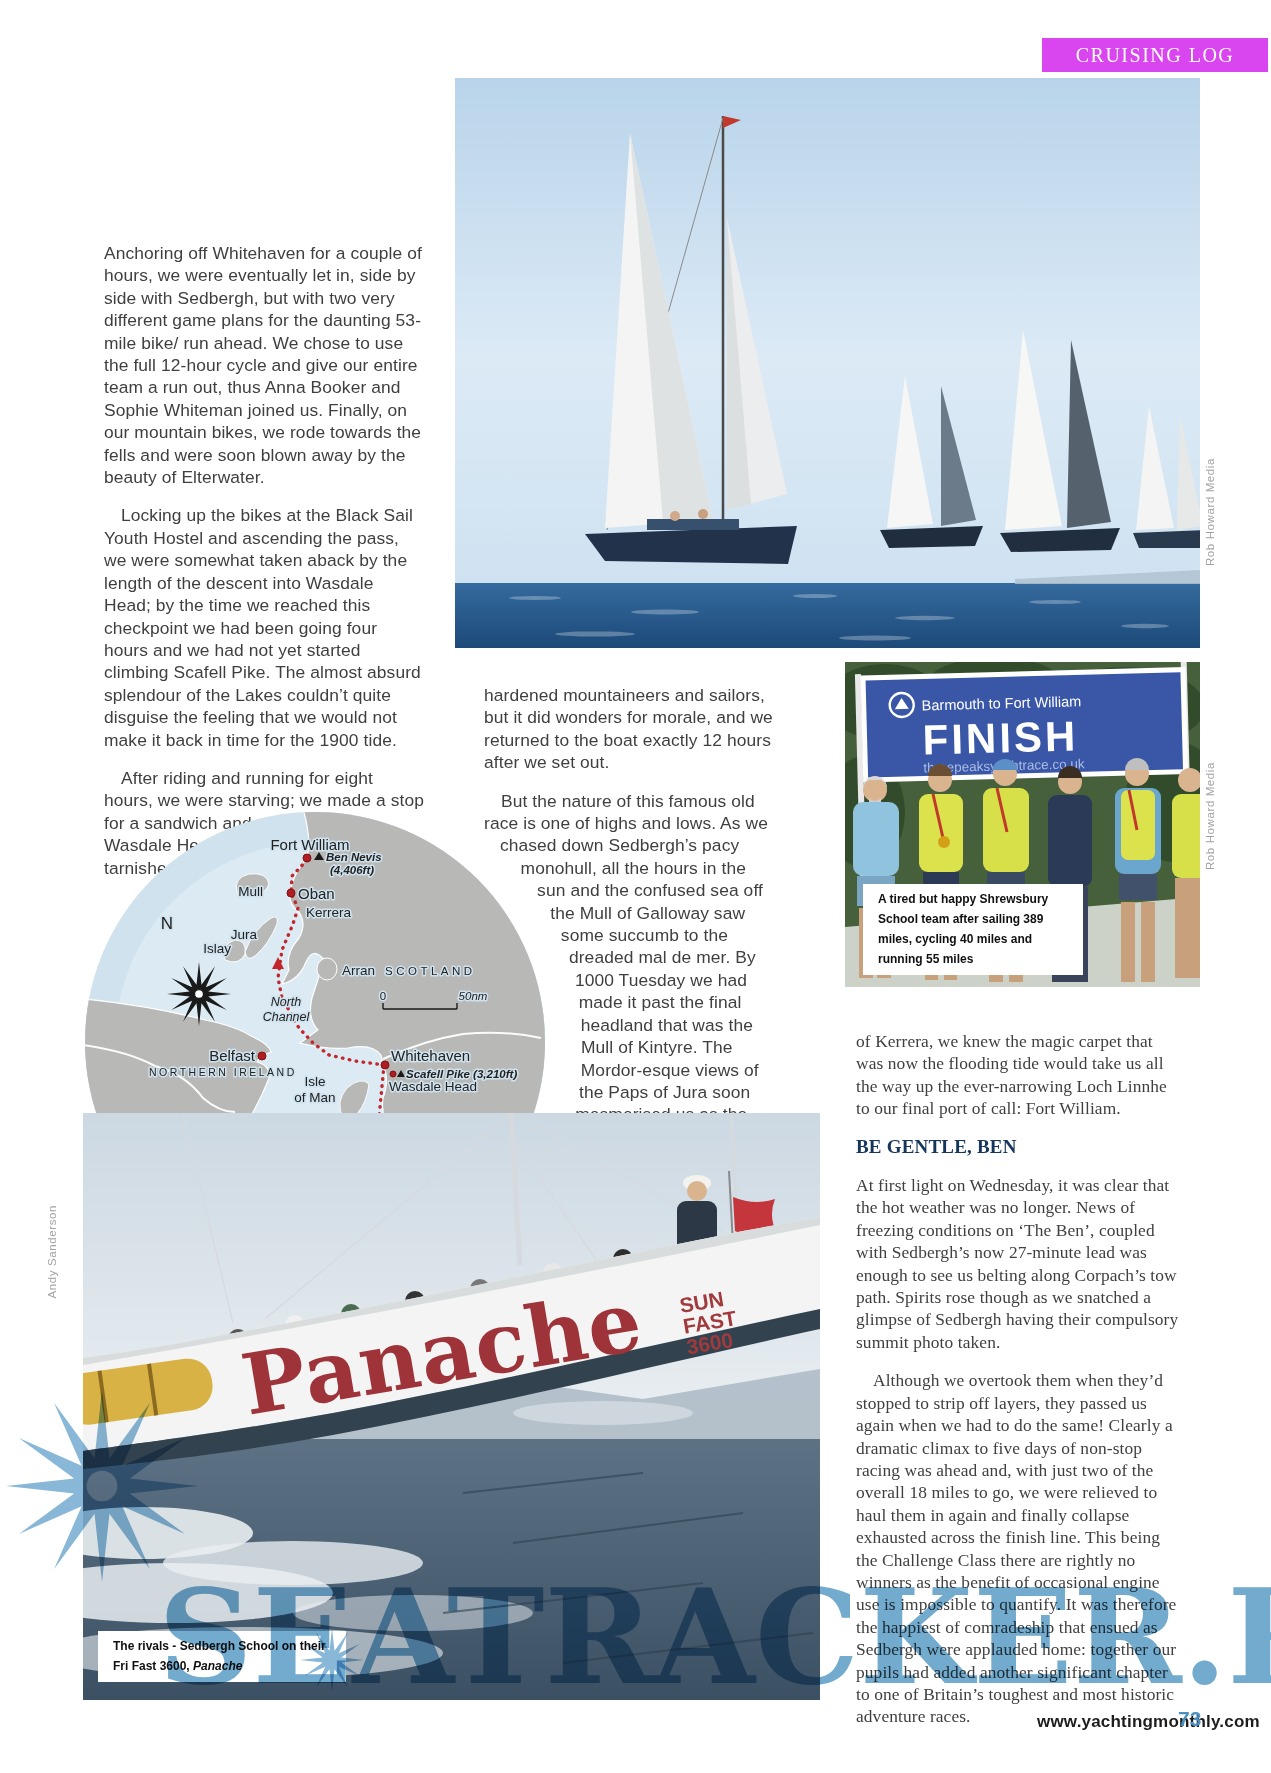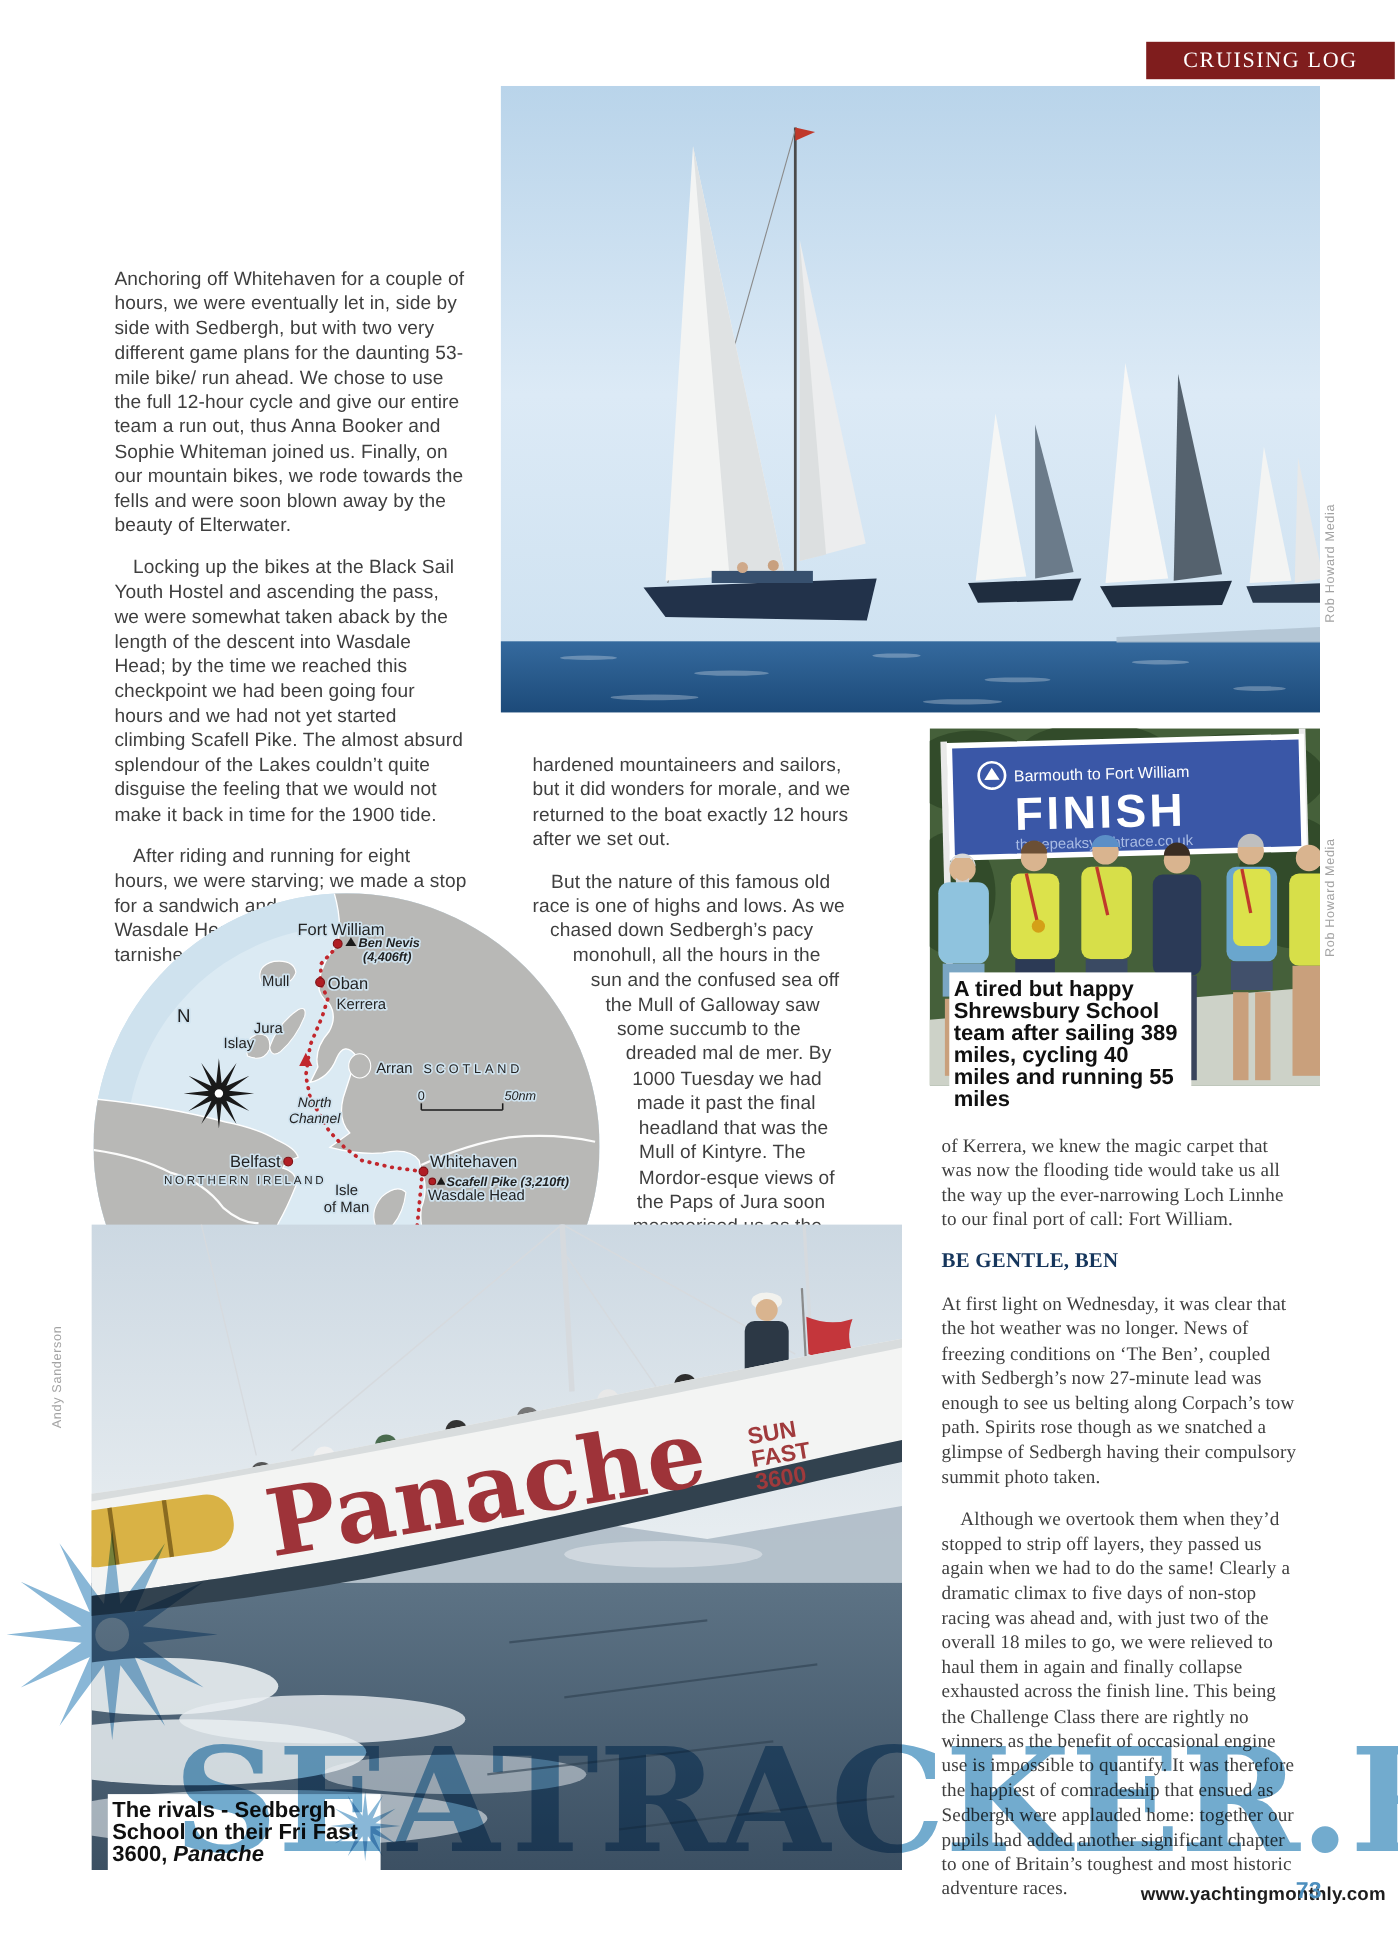--- a/index.html
+++ b/index.html
@@ -9,35 +9,35 @@
     background:#ffffff; overflow:hidden;
     font-family:"Liberation Sans", sans-serif;
   }
   .body-text { font-size:17.4px; line-height:22.4px; color:#3f3f3f; letter-spacing:.1px; }
   .body-text p { margin:16px; }
   .body-text p.indent { text-indent:17px; }
 
   
   .badge {
     position:absolute; left:1042px; top:38px; width:226px; height:34px;
-    background:#7f1d1d; color:#fff; display:flex; align-items:center; justify-content:center;
+    background:#d946ef; color:#fff; display:flex; align-items:center; justify-content:center;
     font-family:"Liberation Serif", serif; font-size:20px; letter-spacing:1.5px;
   }
 
   
   .photo { position:absolute; overflow:hidden; }
   .photo svg { display:block; }
 
   .top-caption {
     position:absolute; left:962px; top:112px; width:228px;
     color:#173a68; font-weight:bold; font-size:16.5px; line-height:21px;
   }
   .white-cap {
     position:absolute; background:#ffffff; color:#101010; font-weight:bold;
-    font-size:20px; line-height:20px; padding:5px 8px 6px 4px;
+    font-size:12px; line-height:20px; padding:5px 8px 6px 15px;
   }
   .vcred {
     position:absolute; writing-mode:vertical-rl; transform:rotate(180deg);
     font-size:11.5px; color:#a3a3a3; letter-spacing:.6px; white-space:nowrap;
   }
 
   
   .left-col  { position:absolute; left:88px;  top:226px;  width:352px; }
   .mid-col   { position:absolute; left:468px; top:668px;  width:327px; height:480px; }
   .right-col { position:absolute; left:840px; top:1014px; width:356px;font-family:Liberation Serif, serif; }

